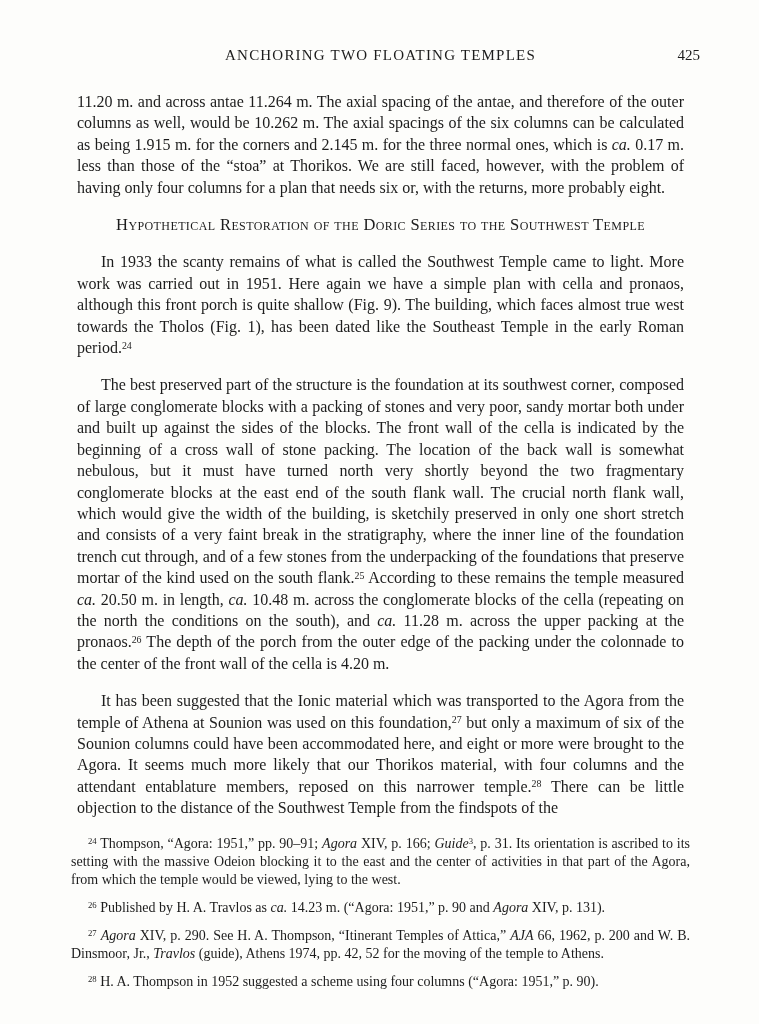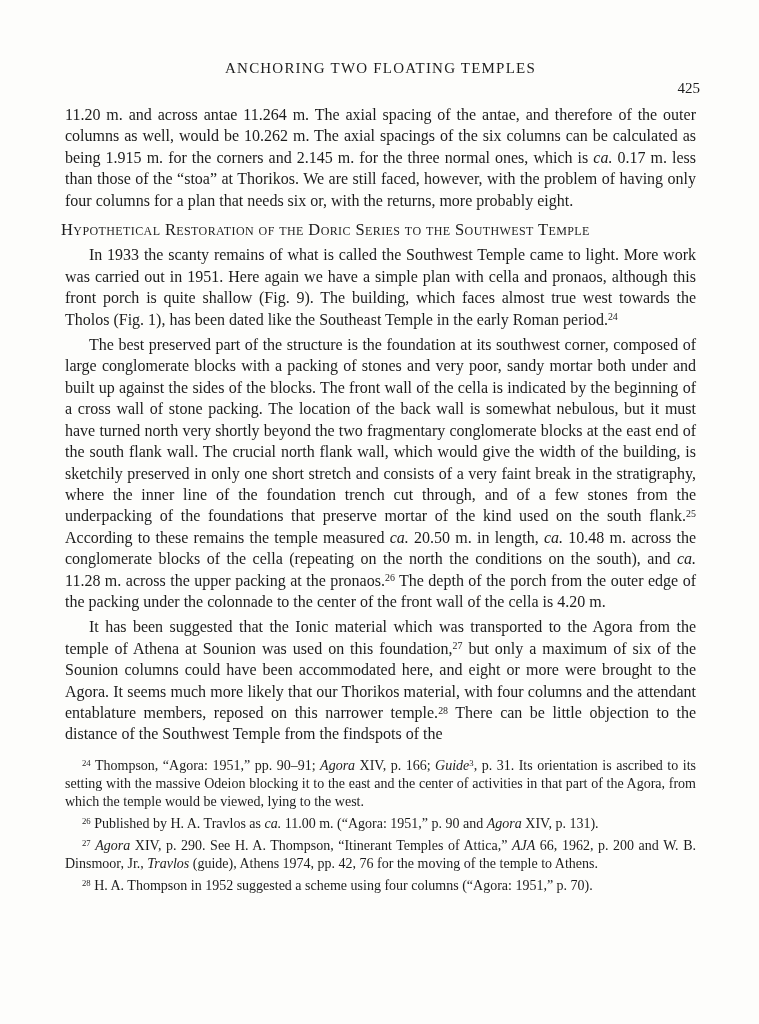--- a/index.html
+++ b/index.html
@@ -6,72 +6,71 @@
     margin: 0;
     padding: 0;
     background: #ffffff;
   }
   .page {
     position: relative;
     width: 759px;
     height: 1024px;
     box-sizing: border-box;
     background: #fdfdfb;
-    padding: 60px 59px 0 61px;
+    padding: 47px 59px 0 61px;
     font-family: "Liberation Serif", "DejaVu Serif", serif;
     color: #1c1c1c;
     overflow: hidden;
   }
   .running-header {
     position: relative;
     height: 20px;
     margin-bottom: 24px;
     font-size: 15px;
   }
   .running-title {
     display: block;
     text-align: center;
     letter-spacing: 1.2px;
   }
   .page-number {
     position: absolute;
     right: 0;
     top: 0;
-    margin-top: 20px;
   }
   .body-blocks {
     font-size: 16px;
     line-height: 21.4px;
     text-align: justify;
     hyphens: auto;
   }
   .para {
-    margin: 4px;
+    margin: 16px;
   }
   .para.indent {
     text-indent: 24px;
   }
   .section-heading {
     margin: 8px 0 0 0;
     font-size: 16.5px;
     font-weight: normal;
     font-variant: small-caps;
     letter-spacing: 0.4px;
-    text-align: left;
+    text-align: center;
     text-indent: 0;
   }
   .footnotes {
     margin-top: 12px;
     font-size: 14px;
     line-height: 18px;
     text-align: justify;
     hyphens: auto;
   }
   .footnote {
-    margin: 4px;
+    margin: 10px;
     text-indent: 17px;
   }
   .it {
     font-style: italic;
   }
   sup {
     font-size: 0.62em;
     line-height: 0;
     position: relative;
     top: -0.45em;
@@ -88,17 +87,17 @@
   </div>
   <div class="body-blocks">
       <p class="para"><span>11.20 m. and across antae 11.264 m. The axial spacing of the antae, and therefore of the outer columns as well, would be 10.262 m. The axial spacings of the six columns can be calculated as being 1.915 m. for the corners and 2.145 m. for the three normal ones, which is </span><span class="it">ca.</span><span> 0.17 m. less than those of the “stoa” at Thorikos. We are still faced, however, with the problem of having only four columns for a plan that needs six or, with the returns, more probably eight.</span></p>
       <h2 class="section-heading">Hypothetical Restoration of the Doric Series to the Southwest Temple</h2>
       <p class="para indent"><span>In 1933 the scanty remains of what is called the Southwest Temple came to light. More work was carried out in 1951. Here again we have a simple plan with cella and pronaos, although this front porch is quite shallow (Fig. 9). The building, which faces almost true west towards the Tholos (Fig. 1), has been dated like the Southeast Temple in the early Roman period.</span><sup>24</sup></p>
       <p class="para indent"><span>The best preserved part of the structure is the foundation at its southwest corner, composed of large conglomerate blocks with a packing of stones and very poor, sandy mortar both under and built up against the sides of the blocks. The front wall of the cella is indicated by the beginning of a cross wall of stone packing. The location of the back wall is somewhat nebulous, but it must have turned north very shortly beyond the two fragmentary conglomerate blocks at the east end of the south flank wall. The crucial north flank wall, which would give the width of the building, is sketchily preserved in only one short stretch and consists of a very faint break in the stratigraphy, where the inner line of the foundation trench cut through, and of a few stones from the underpacking of the foundations that preserve mortar of the kind used on the south flank.</span><sup>25</sup><span> According to these remains the temple measured </span><span class="it">ca.</span><span> 20.50 m. in length, </span><span class="it">ca.</span><span> 10.48 m. across the conglomerate blocks of the cella (repeating on the north the conditions on the south), and </span><span class="it">ca.</span><span> 11.28 m. across the upper packing at the pronaos.</span><sup>26</sup><span> The depth of the porch from the outer edge of the packing under the colonnade to the center of the front wall of the cella is 4.20 m.</span></p>
       <p class="para indent"><span>It has been suggested that the Ionic material which was transported to the Agora from the temple of Athena at Sounion was used on this foundation,</span><sup>27</sup><span> but only a maximum of six of the Sounion columns could have been accommodated here, and eight or more were brought to the Agora. It seems much more likely that our Thorikos material, with four columns and the attendant entablature members, reposed on this narrower temple.</span><sup>28</sup><span> There can be little objection to the distance of the Southwest Temple from the findspots of the</span></p>
     </div>
   <div class="footnotes">
       <p class="footnote"><sup>24</sup> <span>Thompson, “Agora: 1951,” pp. 90–91; </span><span class="it">Agora</span><span> XIV, p. 166; </span><span class="it">Guide</span><sup>3</sup><span>, p. 31. Its orientation is ascribed to its setting with the massive Odeion blocking it to the east and the center of activities in that part of the Agora, from which the temple would be viewed, lying to the west.</span></p>
-      <p class="footnote"><sup>26</sup> <span>Published by H. A. Travlos as </span><span class="it">ca.</span><span> 11.00 m. (“Agora: 1951,” p. 90 and </span><span class="it">Agora</span><span> XIV, p. 131).</span></p>
-      <p class="footnote"><sup>27</sup> <span class="it">Agora</span><span> XIV, p. 290. See H. A. Thompson, “Itinerant Temples of Attica,” </span><span class="it">AJA</span><span> 66, 1962, p. 200 and W. B. Dinsmoor, Jr., </span><span class="it">Travlos</span><span> (guide), Athens 1974, pp. 42, 76 for the moving of the temple to Athens.</span></p>
-      <p class="footnote"><sup>28</sup> <span>H. A. Thompson in 1952 suggested a scheme using four columns (“Agora: 1951,” p. 70).</span></p>
+      <p class="footnote"><sup>26</sup> <span>Published by H. A. Travlos as </span><span class="it">ca.</span><span> 14.23 m. (“Agora: 1951,” p. 90 and </span><span class="it">Agora</span><span> XIV, p. 131).</span></p>
+      <p class="footnote"><sup>27</sup> <span class="it">Agora</span><span> XIV, p. 290. See H. A. Thompson, “Itinerant Temples of Attica,” </span><span class="it">AJA</span><span> 66, 1962, p. 200 and W. B. Dinsmoor, Jr., </span><span class="it">Travlos</span><span> (guide), Athens 1974, pp. 42, 52 for the moving of the temple to Athens.</span></p>
+      <p class="footnote"><sup>28</sup> <span>H. A. Thompson in 1952 suggested a scheme using four columns (“Agora: 1951,” p. 90).</span></p>
     </div>
 </div>
 
 </body></html>

